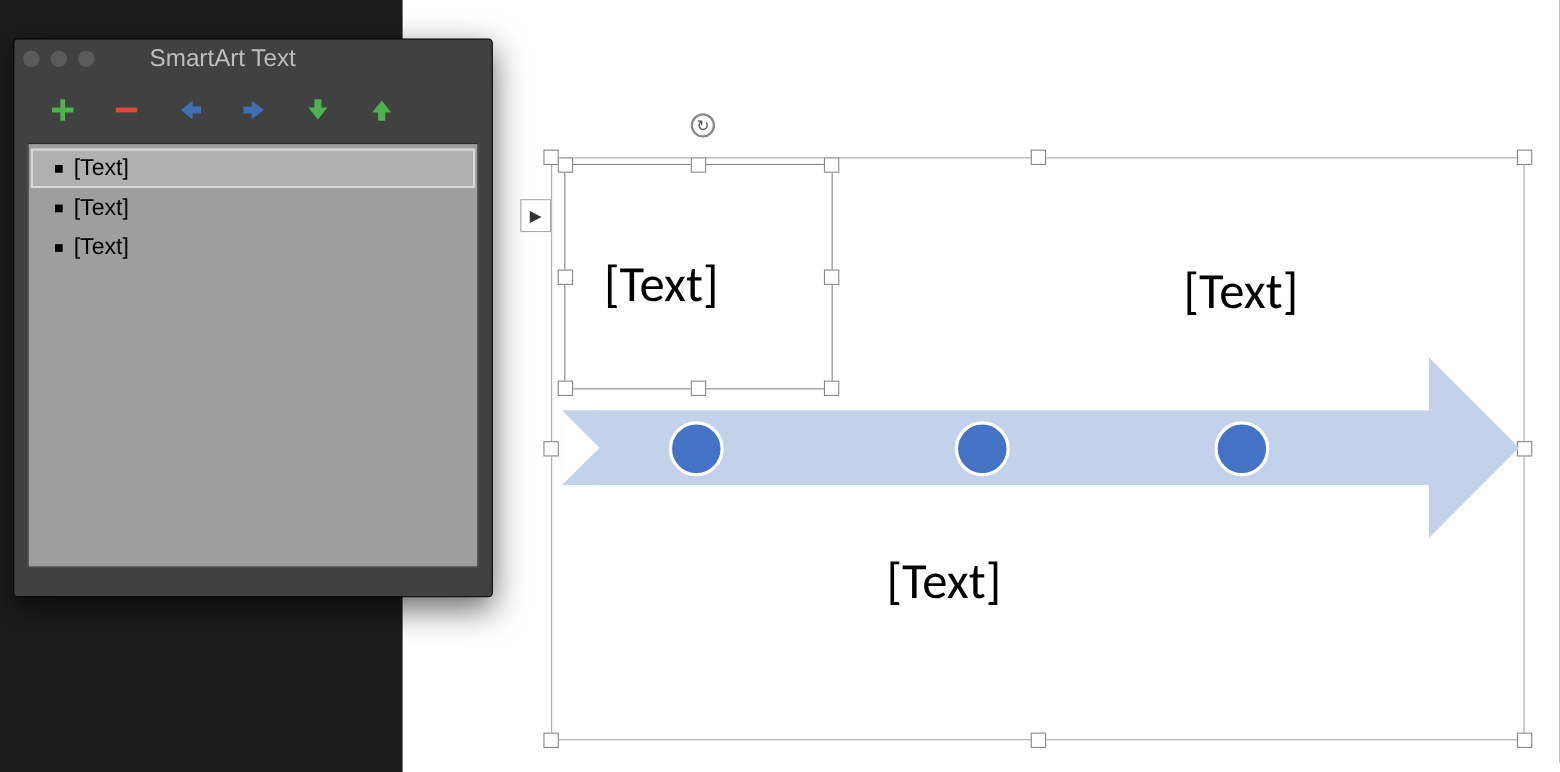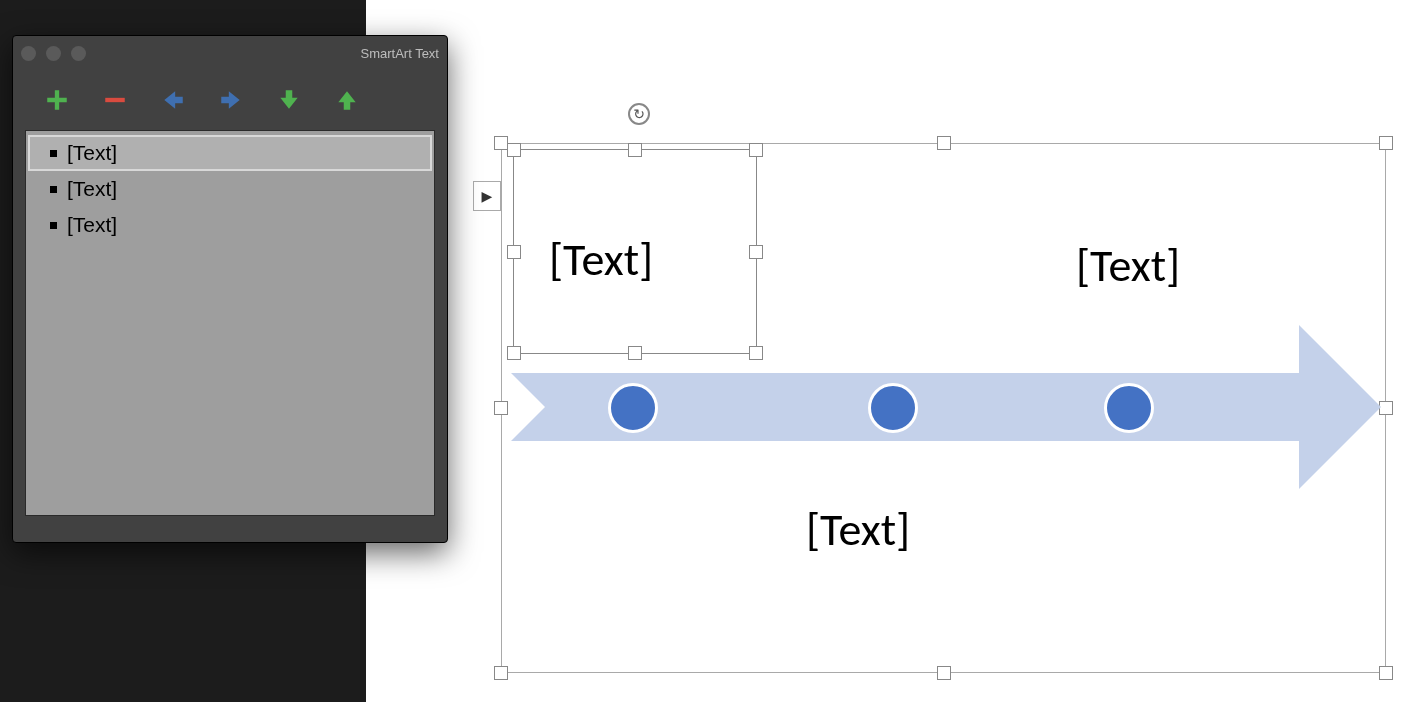--- a/index.html
+++ b/index.html
@@ -145,22 +145,21 @@
     box-shadow: 0 10px 30px rgba(0,0,0,0.6);
     border-radius: 4px;
   }
   .panel-titlebar {
     height: 34px;
     display: flex;
     align-items: center;
     padding: 0 8px;
     gap: 10px;
     color: #bdbdbd;
-    font-size: 13px;
-    justify-content: space-between;
+    font-size: 22px;
   }
   .traffic { display:flex; gap:10px; align-items:center; }
   .tlight { width: 15px; height: 15px; border-radius: 50%; background: #5a5a5a; }
   .panel-title { flex: 0 0 auto; margin-left: 40px; }
 
   .panel-toolbar {
     height: 60px;
     display:flex; align-items:center; gap: 30px;
     padding: 0 30px;
   }

